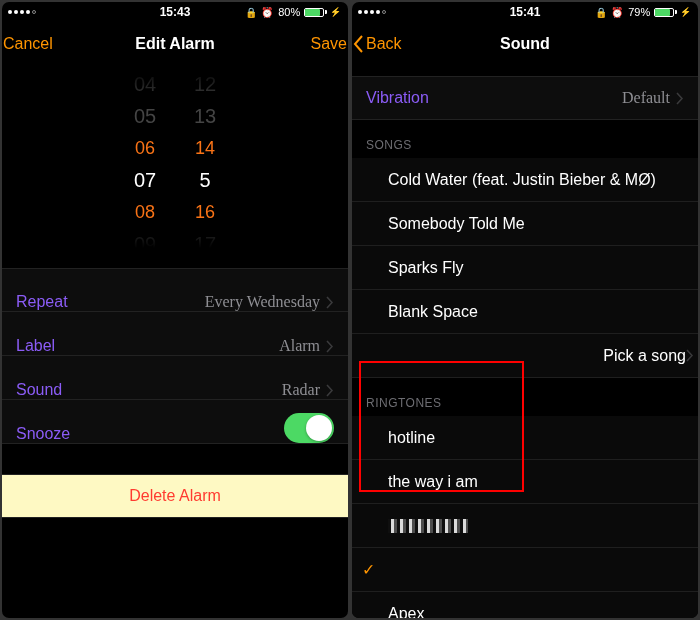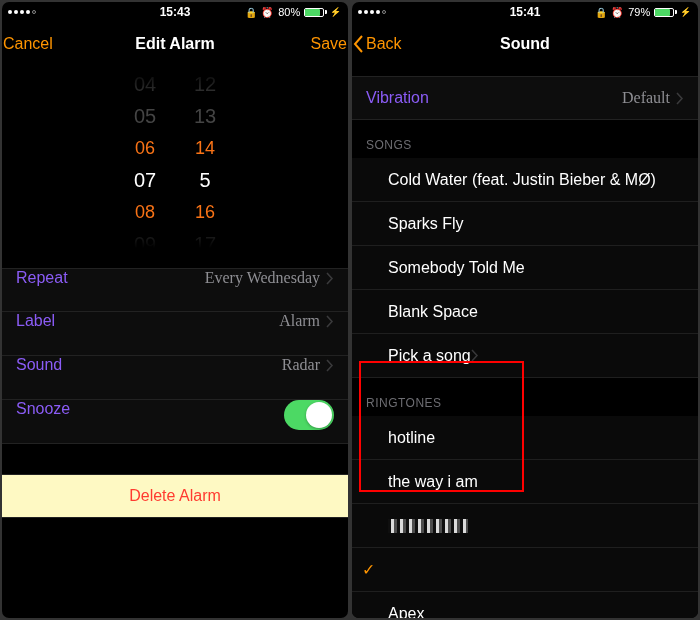--- a/index.html
+++ b/index.html
@@ -75,21 +75,21 @@
       background:linear-gradient(#000, transparent);
     }
     .picker::after {
       content:""; position:absolute; bottom:0;left:0;right:0;height:30px;
       background:linear-gradient(transparent,#000);
     }
     .cell-group { margin-top:20px;}
     .cell {
       height:44px;
       background:#0d0d0d;
-      display:flex; align-items:flex-start; justify-content:space-between;
+      display:flex; align-items:flex-end; justify-content:space-between;
       padding:0 14px;
       border-bottom:0.5px solid #222;
       font-size:16px;
       cursor:pointer;
     }
     .cell:first-child { border-top:0.5px solid #222;}
     .cell-label { color:#8b5cf6; }
     .cell-value { color:#8e8e93; display:flex; align-items:center; gap:6px;font-family:Liberation Serif, serif;}
     .chevron { width:8px; height:13px; opacity:0.35;}
     .toggle { width:50px; height:30px; background:#4cd964; border-radius:15px; position:relative;}
@@ -108,21 +108,21 @@
       padding:18px 14px 6px; letter-spacing:0.5px;
     }
     .sound-cell {
       height:44px; display:flex; align-items:center;
       padding:0 14px 0 36px; font-size:16px; color:#fff;
       border-bottom:0.5px solid #1f1f1f;
       background:#0a0a0a;
       position:relative;
       cursor:pointer;
     }
-    .sound-cell.with-chevron { justify-content:flex-start; padding-right:18px;}
+    .sound-cell.with-chevron { justify-content:flex-end; padding-right:4px;}
     .checkmark {
       position:absolute; left:10px; color:#ff9500; font-size:16px;
     }
     .highlight-box {
       position:absolute; border:2px solid #ff0000;
       left:359px; top:361px; width:165px; height:131px;
       pointer-events:none;
       z-index:10;
     }
     .pixelated {
@@ -278,22 +278,22 @@
     <span class="cell-value">
       <span>Default</span>
       <svg class="chevron" viewBox="0 0 8 13">
           <path d="M1 1l5 5.5L1 12" stroke="#8e8e93" stroke-width="1.5" fill="none"></path>
         </svg>
     </span>
   </div>
 
   <div class="section-header">SONGS</div>
   <div class="sound-cell">Cold Water (feat. Justin Bieber &amp; MØ)</div>
+  <div class="sound-cell">Somebody Told Me</div>
   <div class="sound-cell">Sparks Fly</div>
-  <div class="sound-cell">Somebody Told Me</div>
   <div class="sound-cell">Blank Space</div>
   <div class="sound-cell with-chevron">
     <span>Pick a song</span>
     <svg class="chevron" viewBox="0 0 8 13">
         <path d="M1 1l5 5.5L1 12" stroke="#8e8e93" stroke-width="1.5" fill="none"></path>
       </svg>
   </div>
 
   <div class="section-header">RINGTONES</div>
   <div class="sound-cell">hotline</div>

